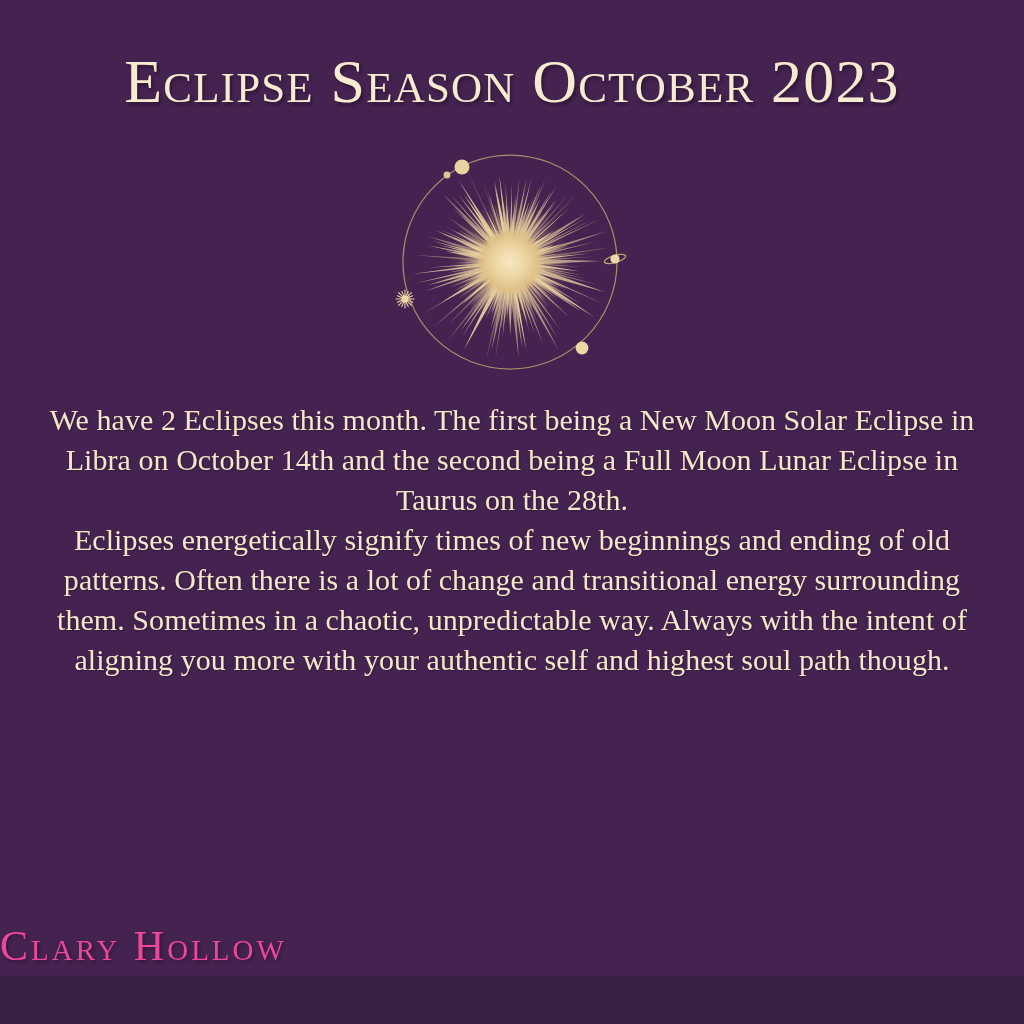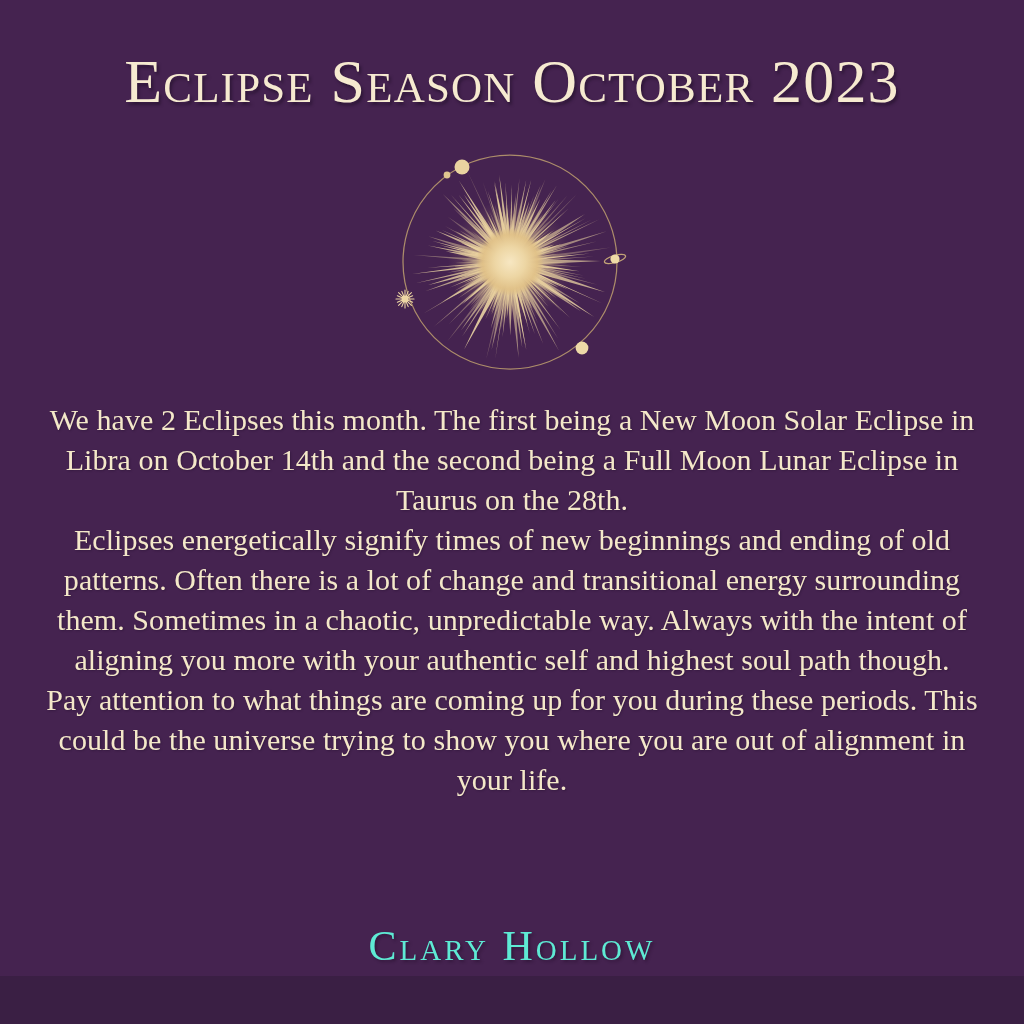--- a/index.html
+++ b/index.html
@@ -72,22 +72,21 @@
   .body-copy p {
     margin: 0;
   }
 
   
   .signature {
     position: absolute;
     left: 0;
     right: 0;
     top: 920px;
-    text-align: center;
-    color: #5eead4;
+    color: #ec4899;
     font-size: 42px;
     line-height: 52px;
     font-variant: small-caps;
     letter-spacing: 3px;
     text-shadow: 2px 2px 3px rgba(30, 12, 36, 0.45);
   }
 </style>
 </head>
 <body>
 
@@ -297,18 +296,17 @@
           <line x1="-3.2" y1="-7.6" x2="3.2" y2="7.6"></line>
           <line x1="3.2" y1="-7.6" x2="-3.2" y2="7.6"></line>
         </g>
       </g>
     </svg>
   </div>
 
   <div class="body-copy">
     <p>We have 2 Eclipses this month. The first being a New Moon Solar Eclipse in Libra on October 14th and the second being a Full Moon Lunar Eclipse in Taurus on the 28th.</p>
     <p>Eclipses energetically signify times of new beginnings and ending of old patterns. Often there is a lot of change and transitional energy surrounding them. Sometimes in a chaotic, unpredictable way. Always with the intent of aligning you more with your authentic self and highest soul path though.</p>
-    <p>Pay attention to what things are coming up for you during these periods. This could be the universe trying to show you where you are out of alignment in your life.</p>
   </div>
 
   <div class="signature">Clary Hollow</div>
 
 </div>
 
 </body></html>

